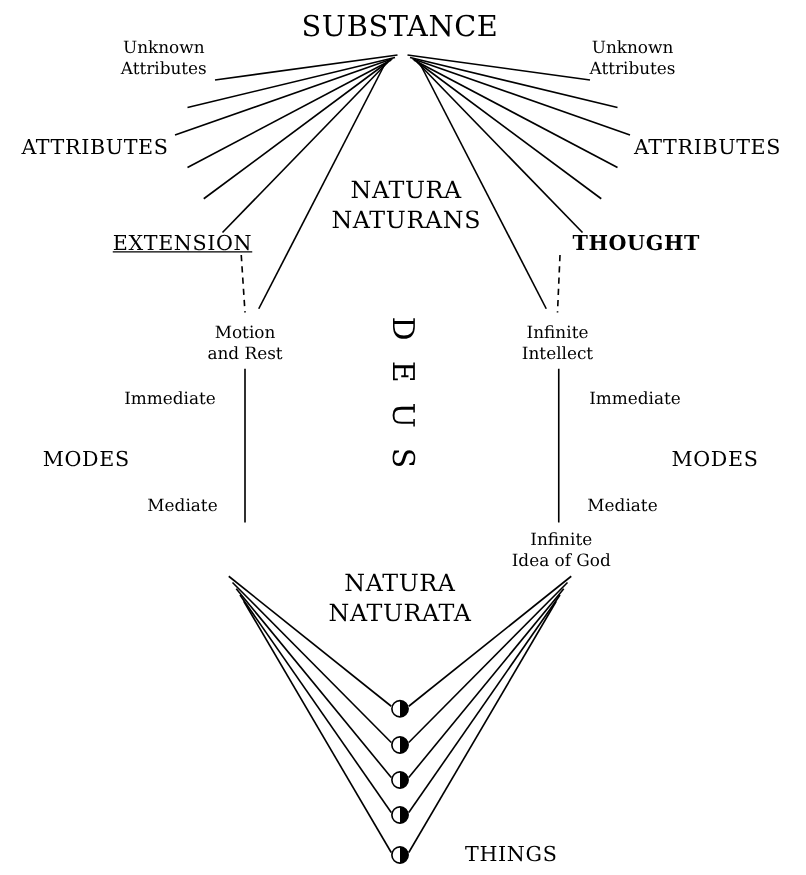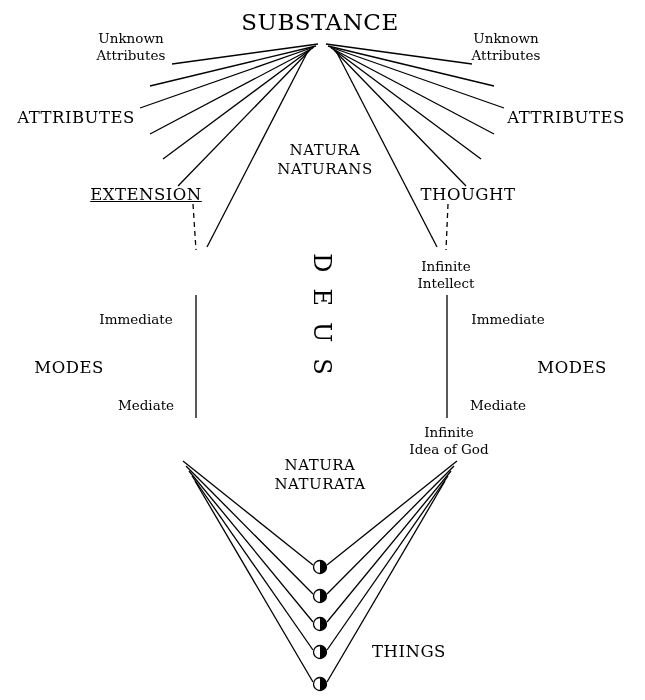--- a/index.html
+++ b/index.html
@@ -25,21 +25,21 @@
   .lbl {
     position: absolute;
     transform: translateX(-50%);
     text-align: center;
     white-space: pre-line;
     line-height: 1.25;
     color: #000000;
   }
   .sz-title { font-size: 23px; letter-spacing: 0.5px; }
   .sz-big   { font-size: 16.5px; letter-spacing: 0.5px; }
-  .sz-mid   { font-size: 15px; letter-spacing: 0.5px; }
+  .sz-mid   { font-size: 19px; letter-spacing: 0.5px; }
   .sz-small { font-size: 13.5px; }
   .deus {
     position: absolute;
     left: 322px;
     top: 322px;
     transform: translate(-50%, -50%) rotate(90deg);
     font-size: 24px;
     letter-spacing: 16px;
     white-space: nowrap;
   }
@@ -131,22 +131,24 @@
 
   <div class="lbl sz-big" style="left:76px; top:108px;">ATTRIBUTES</div>
 
   <div class="lbl sz-big" style="left:566px; top:108px;">ATTRIBUTES</div>
 
   <div class="lbl sz-mid" style="left:325px; top:141px;">NATURA
 NATURANS</div>
 
   <div class="lbl sz-big" style="left:146px; top:185px;text-decoration:underline;">EXTENSION</div>
 
-  <div class="lbl sz-big" style="left:468px; top:185px;">THOUGHT</div>
+  <div class="lbl sz-big" style="left:509px; top:185px;font-weight:bold;">THOUGHT</div>
 
+  <div class="lbl sz-small" style="left:196px; top:258px;">Motion
+and Rest</div>
 
   <div class="lbl sz-small" style="left:446px; top:258px;">Infinite
 Intellect</div>
 
   <div class="deus">DEUS</div>
 
   <div class="lbl sz-small" style="left:136px; top:311px;">Immediate</div>
 
   <div class="lbl sz-small" style="left:508px; top:311px;">Immediate</div>
 
@@ -159,15 +161,15 @@
   <div class="lbl sz-small" style="left:498px; top:397px;">Mediate</div>
 
 
   <div class="lbl sz-small" style="left:449px; top:424px;">Infinite
 Idea of God</div>
 
   <div class="lbl sz-mid" style="left:320px; top:456px;">NATURA
 NATURATA</div>
 
 
-  <div class="lbl sz-big" style="left:409px; top:642px;">THINGS</div>
+  <div class="lbl sz-big" style="left:409px; top:674px;">THINGS</div>
 
 </div>
 
 </body></html>

